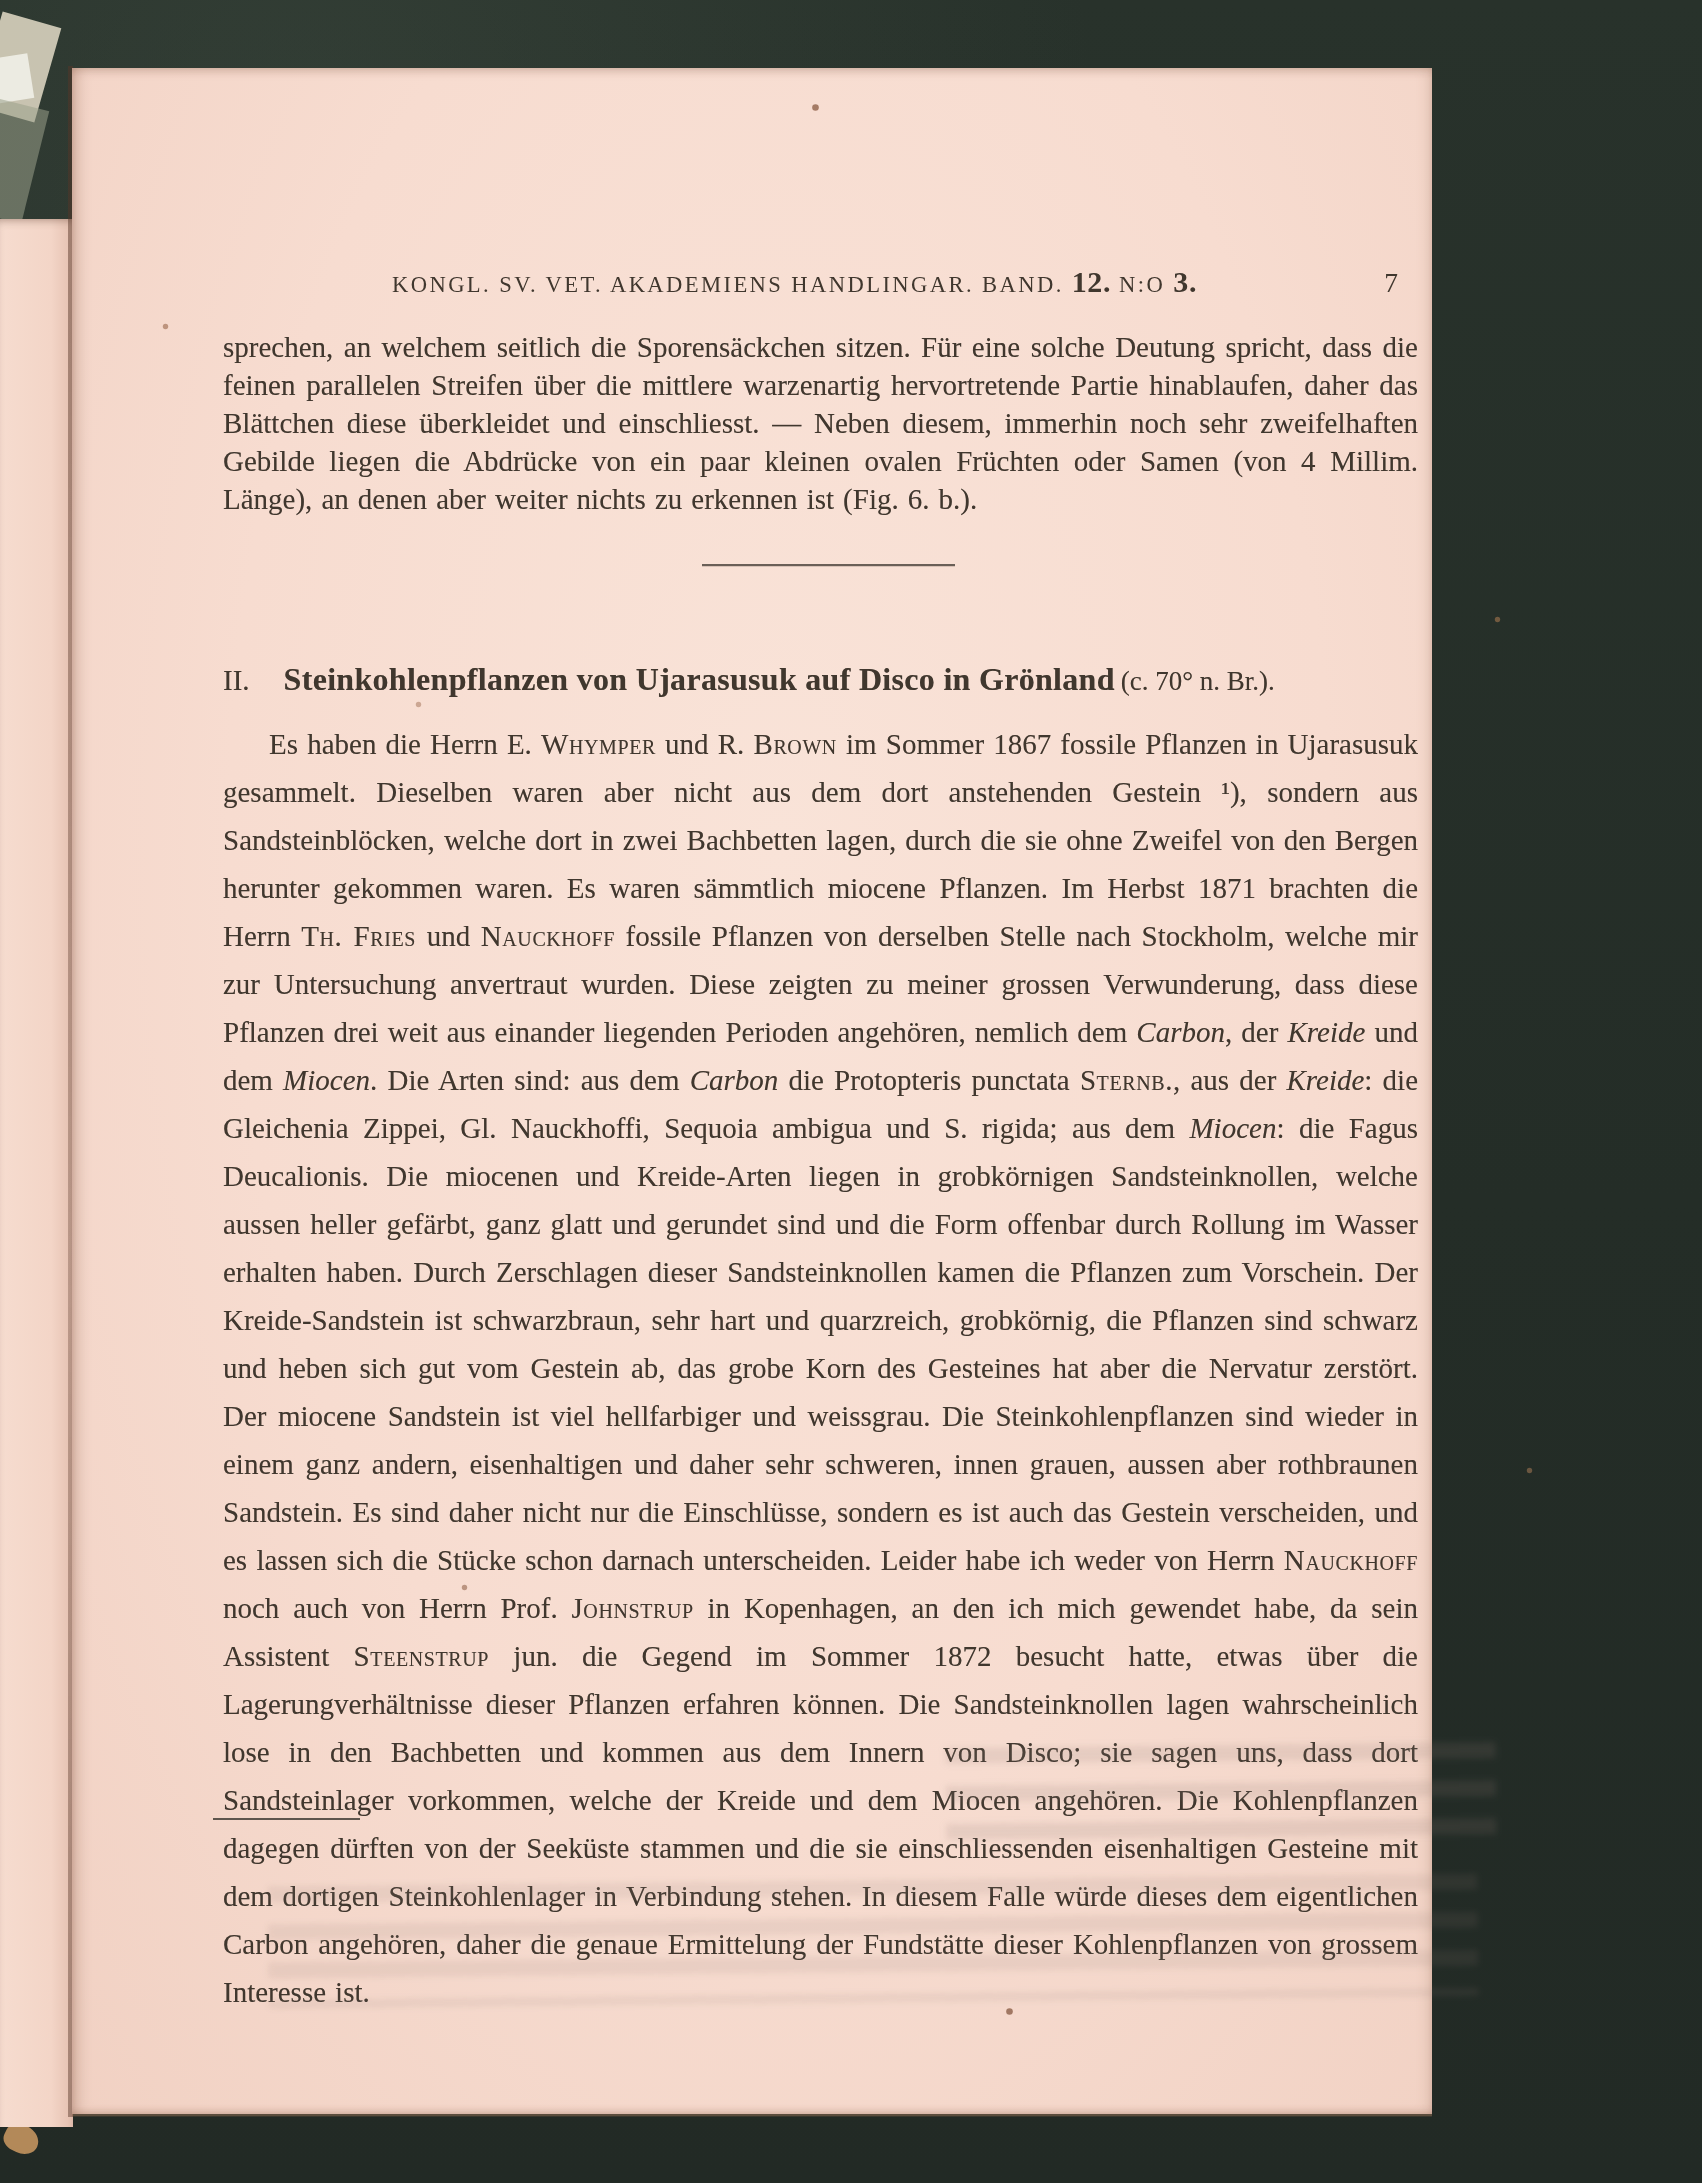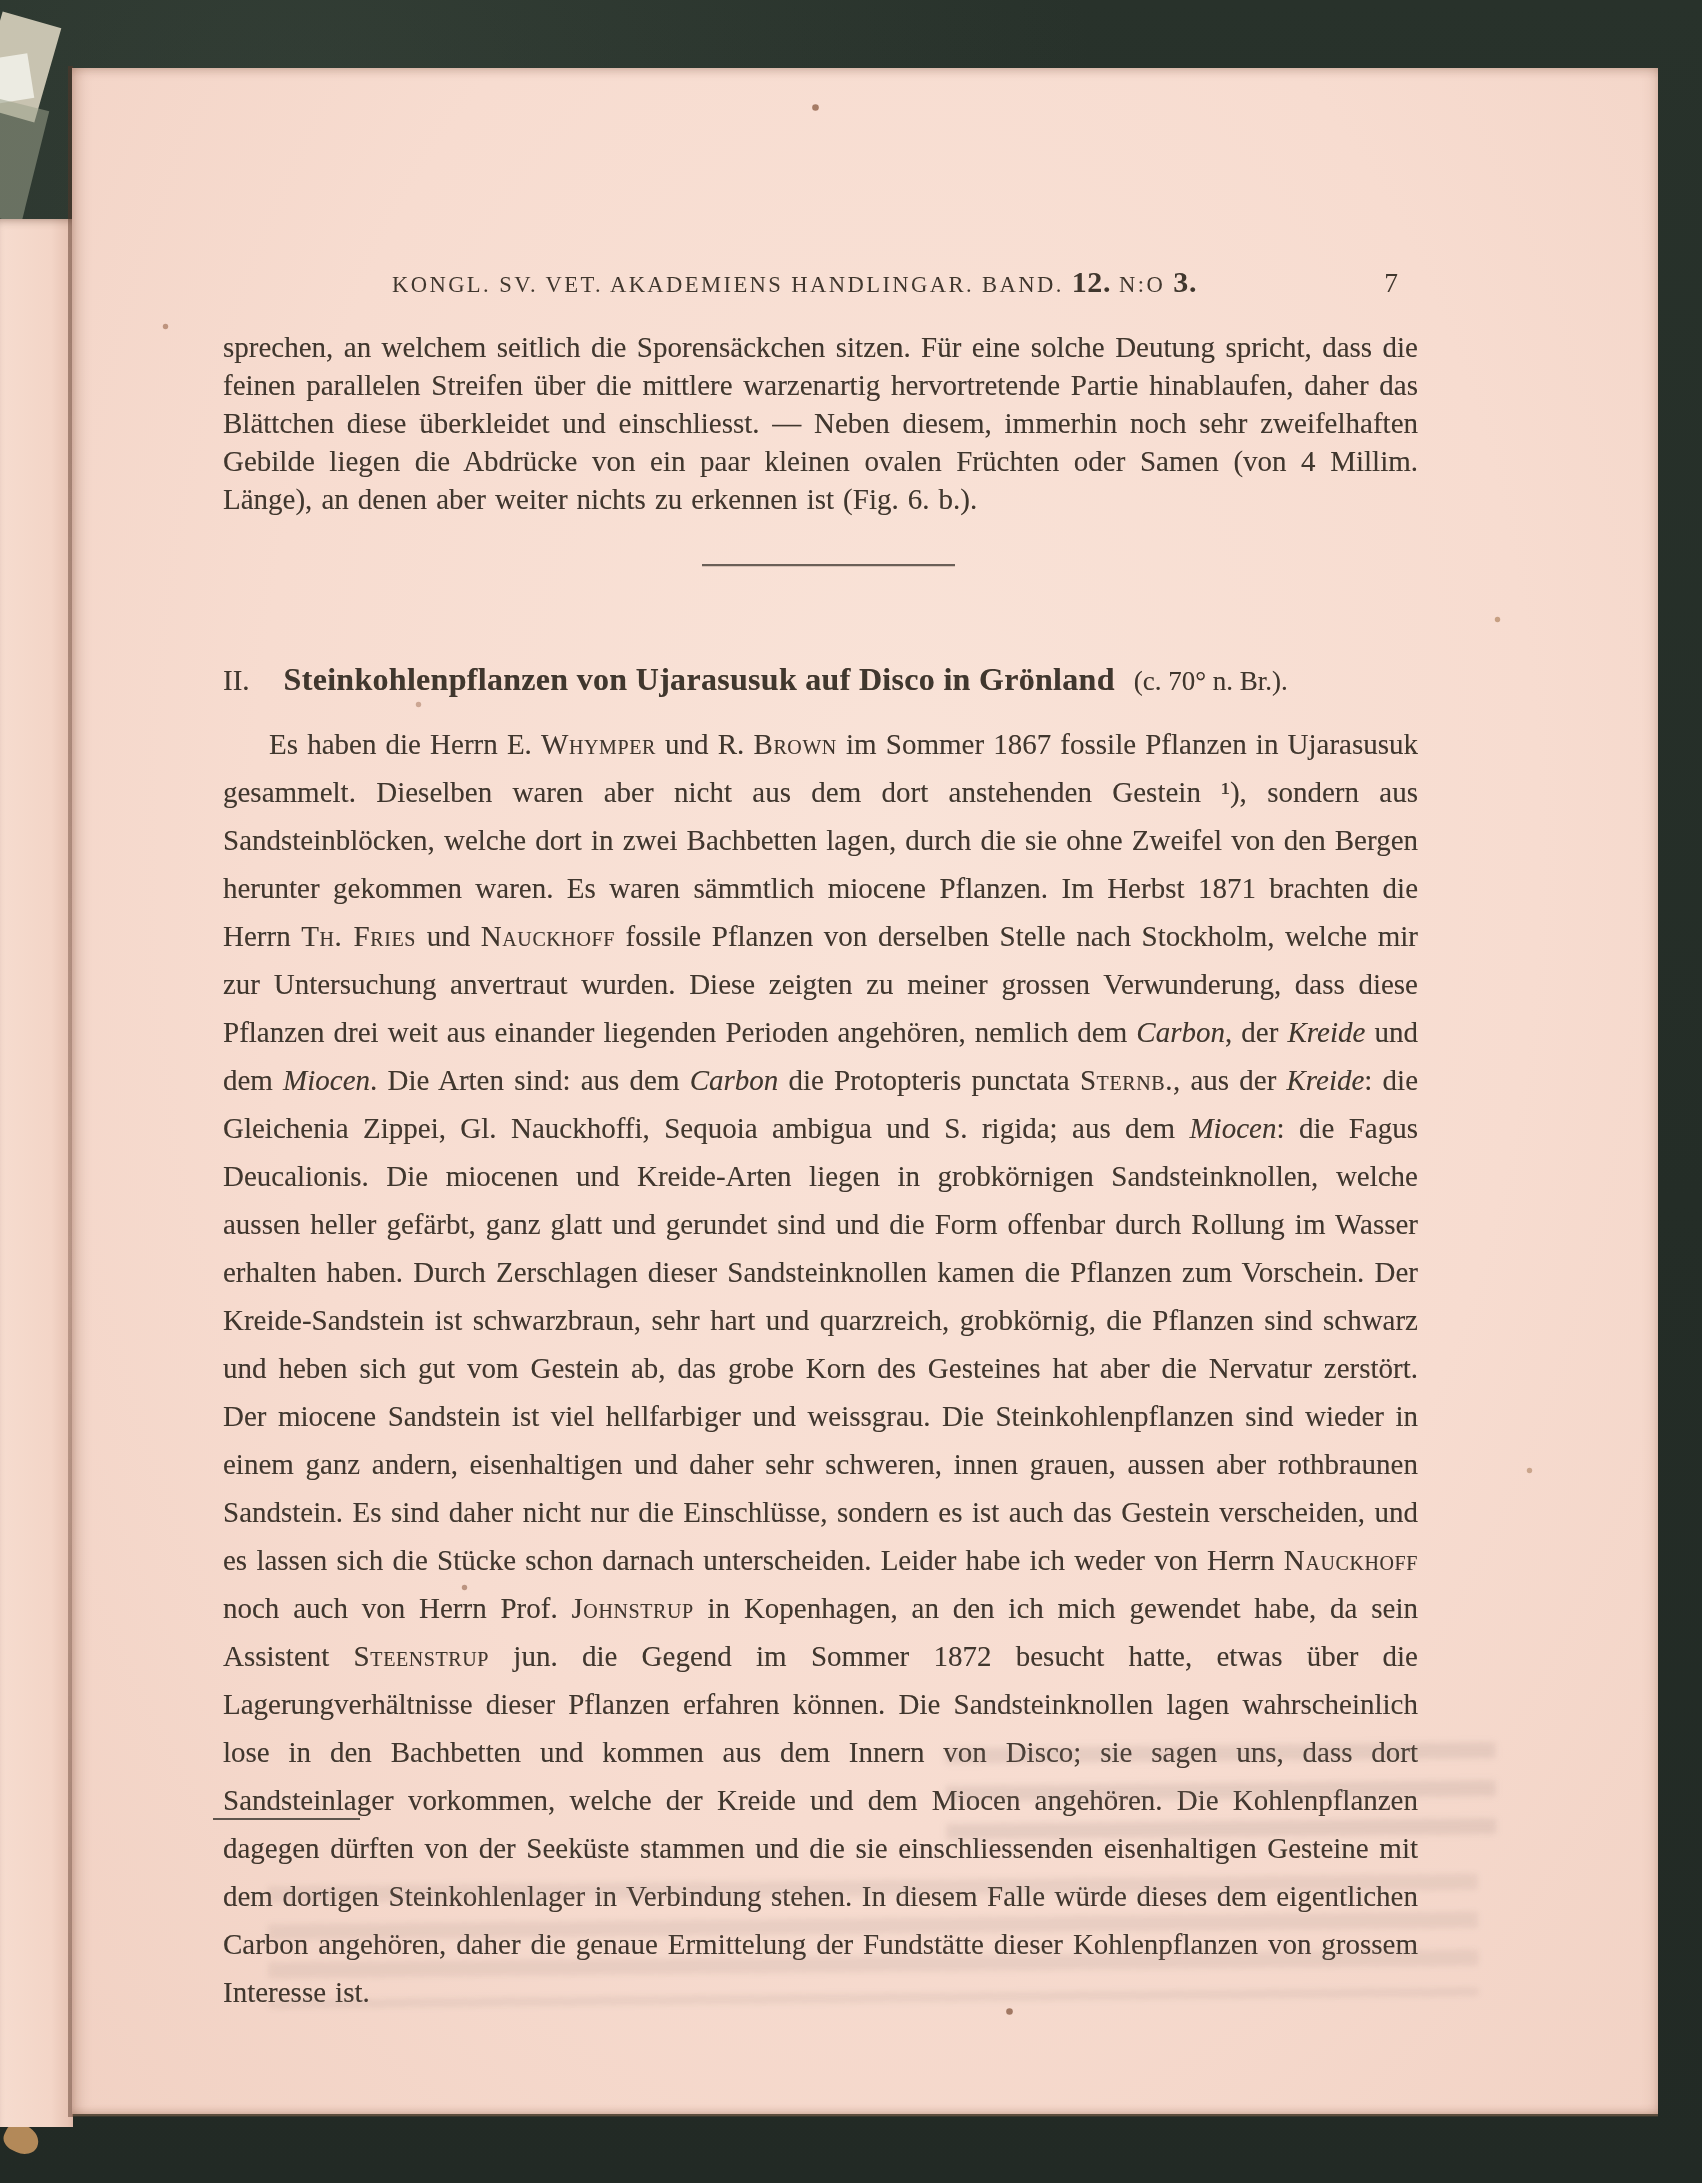--- a/index.html
+++ b/index.html
@@ -38,21 +38,21 @@
     background: linear-gradient(90deg, #f6dccf 0%, #f3d5c7 70%, #e4c0b0 100%);
     box-shadow: inset 0 6.1px 8.6px -4.9px rgba(90,60,45,0.45);
   }
   .crease {
     position: absolute; left: 68px; top: 66px; width: 4.9px; height: 2051px;
     background: linear-gradient(180deg, rgba(86,54,40,0.50), rgba(86,54,40,0.30) 60%, rgba(86,54,40,0.45));
     filter: blur(0.6px);
   }
   
   .page {
-    position: absolute; left: 72px; top: 68px; width: 1586px; height: 2046px;
+    position: absolute; left: 72px; top: 68px; width: 1360px; height: 2046px;
     background:
       radial-gradient(ellipse at 52% 38%, #f9e3d8 0%, #f7dcd0 55%, #f1d1c3 100%);
     box-shadow:
       inset 9.8px 0 16px -7.3px rgba(130,85,65,0.45),
       inset -8.6px 0 14.7px -8.6px rgba(130,85,65,0.30),
       inset 0 8.6px 12.2px -8.6px rgba(130,85,65,0.35),
       inset 0 -4.9px 9.8px -6.1px rgba(130,85,65,0.40),
       0 2.4px 0 rgba(138,106,82,0.55);
   }
   .page * { color: #40372e; }
@@ -84,21 +84,21 @@
     position: absolute; left: 630px; top: 496px; width: 253px; height: 1.8px;
     background: #6a5f57; box-shadow: 0 0.6px 0.6px rgba(60,45,35,0.35);
   }
 
   .section-heading {
     position: absolute; left: 151px; top: 593px; width: 1222px;
     white-space: nowrap; text-shadow: 0 0 0.6px rgba(64,55,46,0.4);
   }
   .h-numeral { font-size: 29px; margin-right: 34px; }
   .h-title   { font-size: 32px; font-weight: 700; letter-spacing: 0.3px; }
-  .h-suffix  { font-size: 27px; margin-left: 19px; }
+  .h-suffix  { font-size: 27px; margin-left: 6px; }
 
   .footnote-rule {
     position: absolute; left: 141px; top: 1750px; width: 147px; height: 2.4px;
     background: #5e554d;
   }
   .footnote {
     position: absolute; left: 151px; top: 1771px; width: 1195px;
     font-size: 24.4px; line-height: 31px; text-indent: 26px;
     text-shadow: 0 0 0.6px rgba(64,55,46,0.3);
   }

